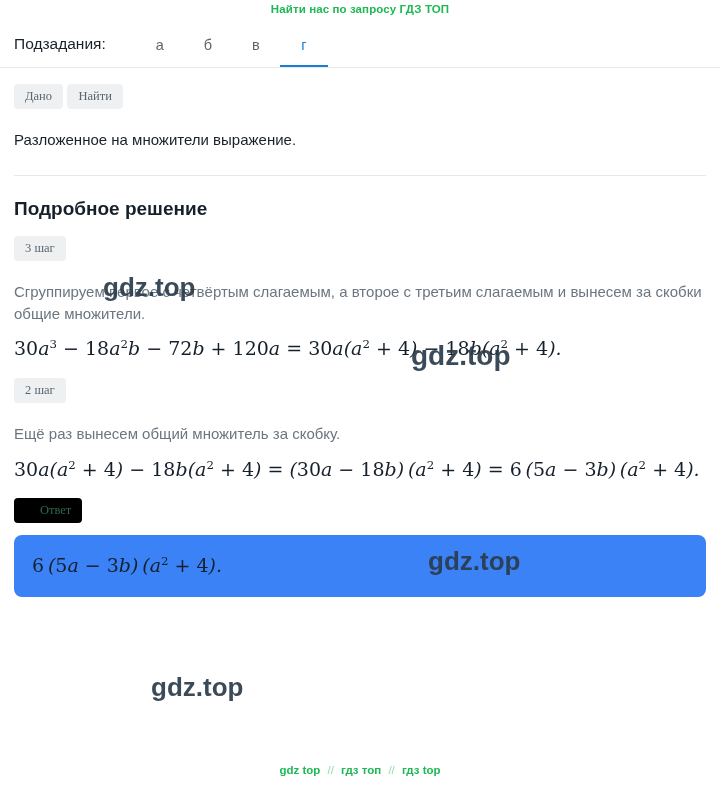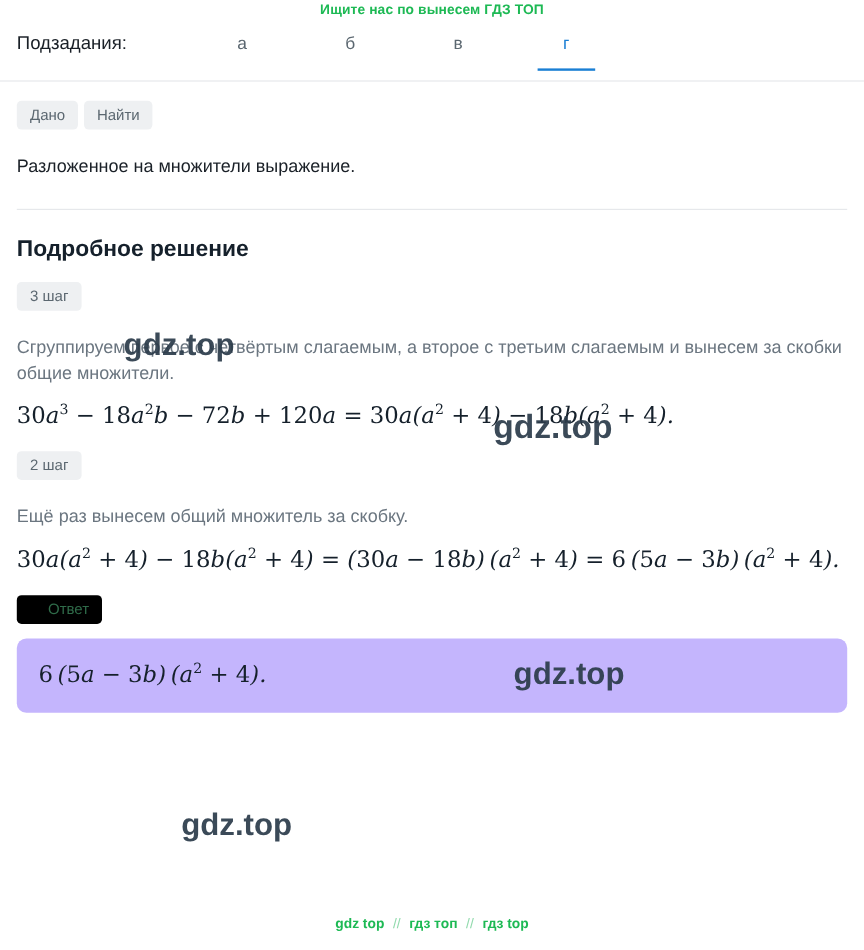--- a/index.html
+++ b/index.html
@@ -23,25 +23,24 @@
     height: 20px;
     text-align: center;
     font-size: 11.5px;
     font-weight: bold;
     color: #1db954;
     padding-top: 3px;
     letter-spacing: 0.1px;
   }
   .subtasks-row {
     display: flex;
-    align-items: center;
+    align-items: flex-end;
     padding: 0 14px;
     height: 48px;
     border-bottom: 1px solid #e6e8eb;
-    gap: 42px;
   }
   .subtasks-label {
     font-size: 15.5px;
     color: #1a2027;
     padding-bottom: 14px;
     margin-right: 30px;
   }
   .tab {
     width: 48px;
     text-align: center;
@@ -61,20 +60,21 @@
     position: relative;
   }
   .chip {
     display: inline-block;
     background: #eef0f2;
     color: #5b6770;
     font-size: 12.5px;
     border-radius: 4px;
     padding: 5px 11px;
     margin-top: 16px;
+    font-family: Liberation Serif, serif;
   }
   .chip.answer {
     background: #000000;
     color: #2f6b49;
     padding-left: 26px;
   }
   .math {
     font-family: "DejaVu Serif", serif;
     font-size: 19px;
     color: #15202b;
@@ -97,21 +97,21 @@
     margin: 24px 0 0 0;
   }
   .section-title {
     font-size: 19px;
     font-weight: bold;
     color: #15202b;
     margin-top: 22px;
   }
   .answerbox {
     margin-top: 12px;
-    background: #c4b5fd;
+    background: #3b82f6;
     border-radius: 8px;
     padding: 14px 18px 18px 18px;
     min-height: 56px;
   }
   .answerbox .math { margin-top: 4px; }
   .footer {
     position: absolute;
     bottom: 16px;
     left: 0;
     width: 100%;
@@ -134,21 +134,21 @@
   .wm1 { left: 103px; top: 272px; font-size: 26px; }
   .wm2 { left: 411px; top: 340px; font-size: 28px; }
   .wm3 { left: 428px; top: 546px; font-size: 26px; }
   .wm4 { left: 151px; top: 672px; font-size: 26px; }
 </style>
 </head>
 <body>
 
 <div class="page">
 
-  <div class="topbanner">Ищите нас по вынесем ГДЗ ТОП</div>
+  <div class="topbanner">Найти нас по запросу ГДЗ ТОП</div>
 
   <div class="subtasks-row">
     <div class="subtasks-label">Подзадания:</div>
     <div class="tab">а</div>
     <div class="tab">б</div>
     <div class="tab">в</div>
     <div class="tab active">г</div>
   </div>
 
   <div class="content">

